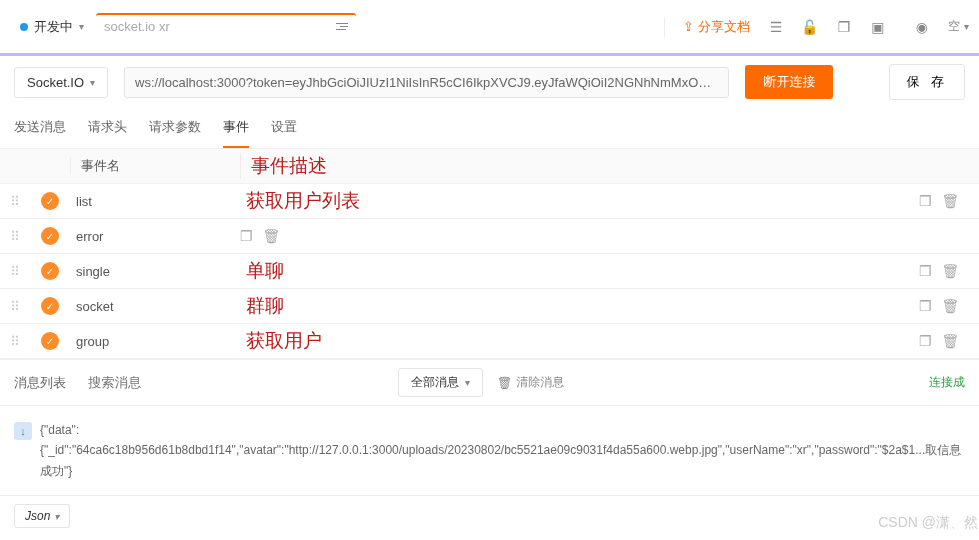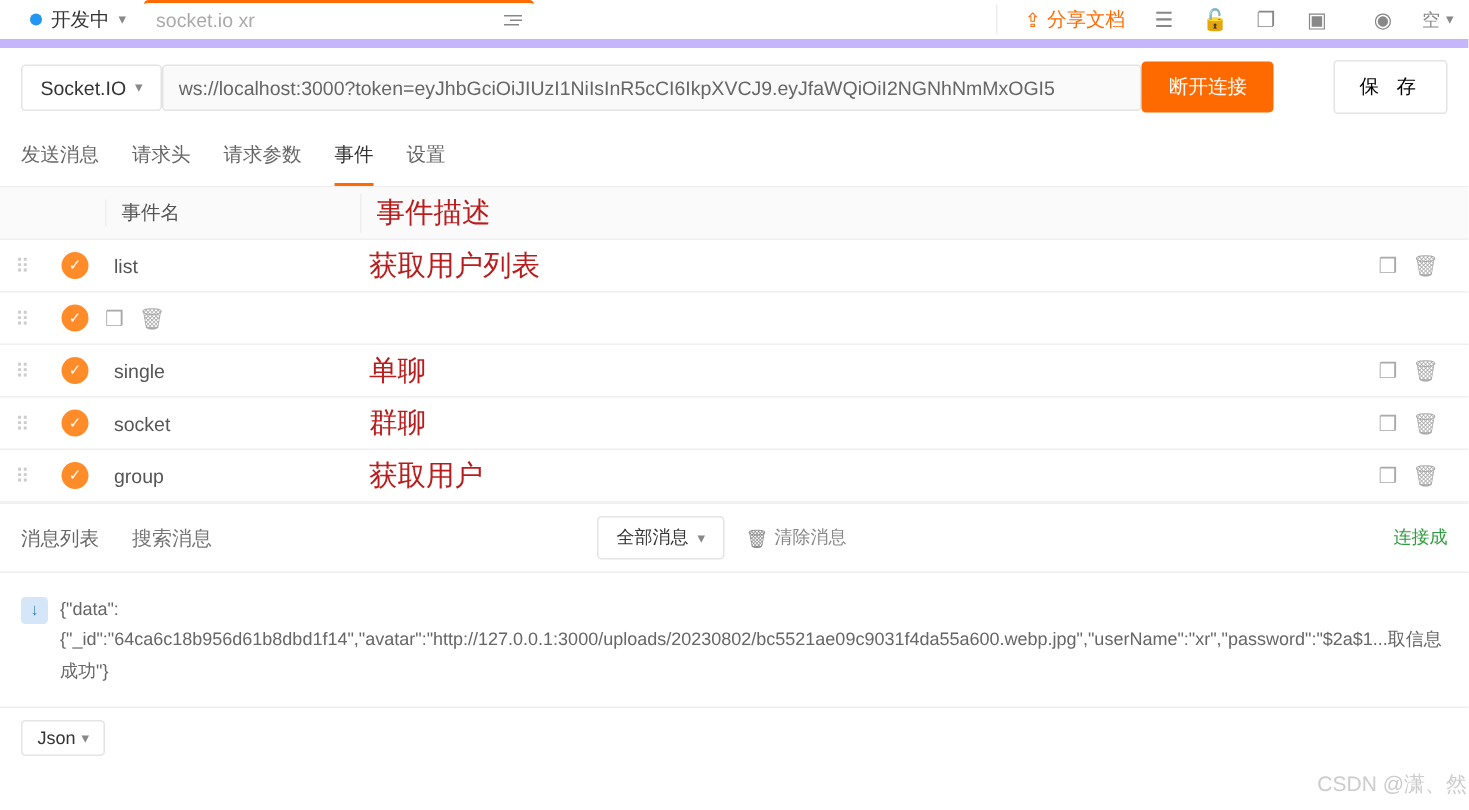--- a/index.html
+++ b/index.html
@@ -1,32 +1,32 @@
 <!DOCTYPE html>
 <html><head>
   <meta charset="utf-8">
   <style>
     * { box-sizing: border-box; margin: 0; padding: 0; font-family: -apple-system, BlinkMacSystemFont, "Segoe UI", sans-serif; }
     body { width: 979px; height: 540px; background: #fff; color: #333; font-size: 13px; overflow: hidden; }
     
-    .top-bar { display: flex; align-items: center; height: 32px; padding: 0 10px; border-bottom: 6px solid #c4b5fd; gap: 8px; }
+    .top-bar { display: flex; align-items: center; height: 56px; padding: 0 10px; border-bottom: 3px solid #c4b5fd; gap: 8px; }
     .top-tabs { display: flex; align-items: center; flex: 1; gap: 2px; }
     .status-chip { display: flex; align-items: center; gap: 6px; padding: 4px 10px; border-radius: 3px; cursor: pointer; }
     .status-dot { width: 8px; height: 8px; border-radius: 50%; background: #2196f3; }
     .chevron { font-size: 10px; color: #888; }
     .tab-name-box { flex: 1; max-width: 260px; display: flex; align-items: center; padding: 4px 8px; color: #aaa; border-radius: 3px; position: relative; border-top: 2px solid transparent; margin-top: -2px; }
     .tab-name-box.active { border-top-color: #ff6a00; gap: 20px; }
     .tab-clear { margin-left: auto; color: #bbb; font-size: 14px; }
     .spacer-line { width: 1px; height: 20px; background: #eee; }
     .share-btn { color: #ff6a00; padding: 6px 10px; display: flex; align-items: center; gap: 4px; cursor: pointer; }
     .toolbar-right { display: flex; gap: 18px; margin-left: auto; color: #888; align-items: center; }
     .toolbar-icon { width: 16px; height: 16px; display: flex; align-items: center; justify-content: center; cursor: pointer; font-size: 14px; }
     .space-dd { display: flex; align-items: center; gap: 4px; font-size: 12px; }
     
-    .url-bar { display: flex; align-items: center; height: 52px; padding: 8px 14px; gap: 0; }
+    .url-bar { display: flex; align-items: center; height: 52px; padding: 8px 14px; gap: 16px; }
     .proto-select { padding: 7px 12px; border: 1px solid #e4e4e4; border-radius: 3px; display: flex; align-items: center; gap: 6px; cursor: pointer; font-size: 13px; }
     .url-input { flex: 1; padding: 7px 10px; border: 1px solid #e4e4e4; border-radius: 3px; background: #fafafa; color: #666; font-size: 13px; white-space: nowrap; overflow: hidden; text-overflow: ellipsis; }
     .disconnect-btn { padding: 8px 18px; background: #ff6a00; color: #fff; border-radius: 3px; cursor: pointer; border: none; font-size: 13px; }
     .save-btn { padding: 8px 16px; border: 1px solid #e4e4e4; border-radius: 3px; cursor: pointer; background: #fff; font-size: 13px; letter-spacing: 4px; margin-left: 40px; }
     
     .sub-tabs { display: flex; padding: 0 14px; border-bottom: 1px solid #eee; gap: 22px; }
     .sub-tab { padding: 10px 0; color: #666; cursor: pointer; border-bottom: 2px solid transparent; font-size: 13px; }
     .sub-tab.active { color: #333; border-bottom-color: #ff6a00; }
     
     .events-table { width: 100%; }
@@ -45,21 +45,21 @@
     .msg-title { font-size: 13px; color: #666; }
     .msg-search { flex: 0 0 260px; padding: 6px 8px; border: none; color: #bbb; background: transparent; }
     .msg-filter { padding: 5px 12px; border: 1px solid #e4e4e4; border-radius: 3px; display: flex; align-items: center; gap: 6px; cursor: pointer; font-size: 12px; margin-left: 44px; }
     .msg-clear { color: #888; cursor: pointer; display: flex; align-items: center; gap: 4px; font-size: 12px; }
     .conn-status { margin-left: auto; color: #2e9e3f; font-size: 12px; }
     
     .msg-area { padding: 14px; font-size: 12px; color: #666; line-height: 1.7; display: flex; gap: 8px; }
     .msg-badge { width: 18px; height: 18px; background: #d4e6f8; border-radius: 3px; display: flex; align-items: center; justify-content: center; color: #3a7fc7; font-size: 11px; flex-shrink: 0; margin-top: 2px; }
     .msg-body { flex: 1; word-break: break-all; }
     
-    .bottom-bar { padding: 8px 14px; border-top: 1px solid #eee; }
+    .bottom-bar { padding: 8px 14px; border-top: 1px solid #eee; font-style: italic; }
     .fmt-select { display: inline-flex; align-items: center; gap: 4px; padding: 4px 10px; border: 1px solid #e4e4e4; border-radius: 3px; cursor: pointer; font-size: 12px; }
     .watermark { position: fixed; bottom: 8px; right: 1px; color: #ccc; font-size: 14px; pointer-events: none; }
     .hamburger { display: flex; flex-direction: column; gap: 2px; }
     .hamburger span { width: 12px; height: 1px; background: #888; }
     .hamburger span:nth-child(2) { width: 8px; margin-left: 4px; }
     .hamburger span:nth-child(3) { width: 10px; }
   </style>
 </head>
 <body>
 
@@ -136,20 +136,21 @@
         <div class="col-actions">
           <span class="row-icon">❒</span>
           <span class="row-icon">🗑</span>
         </div>
       </div>
       <div class="evt-row">
         <div class="col-drag">⠿</div>
         <div class="col-check">
           <div class="check-circle">✓</div>
         </div>
+        <div class="col-name">error</div>
         <div class="col-actions">
           <span class="row-icon">❒</span>
           <span class="row-icon">🗑</span>
         </div>
       </div>
       <div class="evt-row">
         <div class="col-drag">⠿</div>
         <div class="col-check">
           <div class="check-circle">✓</div>
         </div>

